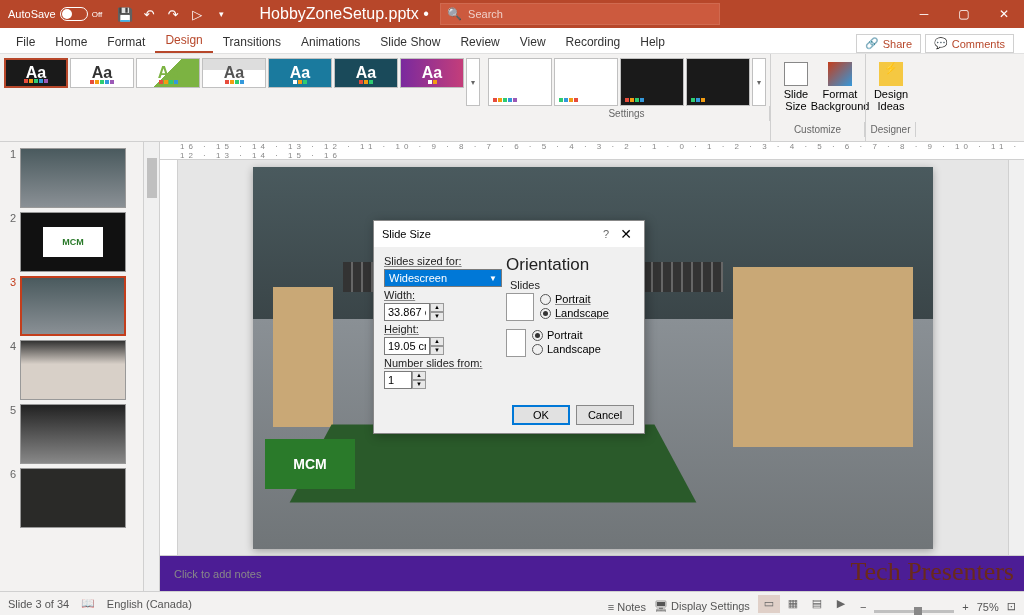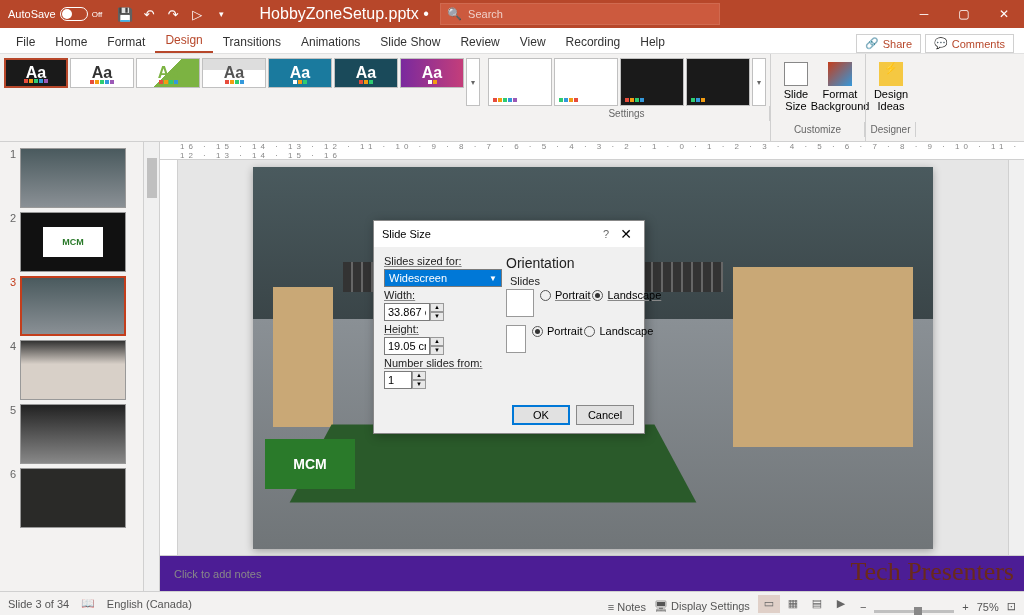--- a/index.html
+++ b/index.html
@@ -72,24 +72,24 @@
 .dlg-close { width:20px; text-align:center; font-size:14px; }
 .dlg-body { padding:8px 10px; display:flex; gap:4px; }
 .dlg-col { display:flex; flex-direction:column; gap:2px; }
 .dlg-label { font-size:11px; color:#222; }
 .dlg-combo { width:118px; height:18px; background:#0078d7; color:#fff; border:1px solid #7a7a7a; padding:0 4px; display:flex; align-items:center; justify-content:space-between; font-size:11px; }
 .dlg-combo .arr { font-size:8px; }
 .dlg-spin { display:flex; }
 .dlg-input { width:46px; height:18px; border:1px solid #7a7a7a; background:#fff; padding:0 3px; font-size:11px; }
 .dlg-spinbtns { width:14px; display:flex; flex-direction:column; }
 .dlg-spinbtns div { height:9px; border:1px solid #999; background:#e8e8e8; font-size:6px; text-align:center; line-height:7px; }
-.dlg-section { font-size:14px; color:#222; margin-bottom:2px; }
+.dlg-section { font-size:17px; color:#222; margin-bottom:2px; }
 .dlg-orient { display:flex; align-items:flex-start; gap:6px; margin-bottom:6px; }
 .orient-icon { width:28px; height:28px; border:1px solid #999; background:#fff; }
-.radio-col { display:flex; gap:2px; }
+.radio-col { display:flex; flex-direction:column; gap:2px; }
 .radio-row { display:flex; align-items:center; gap:4px; font-size:11px; }
 .radio { width:11px; height:11px; border:1px solid #555; border-radius:50%; display:flex; align-items:center; justify-content:center; }
 .radio.on::after { content:""; width:5px; height:5px; background:#333; border-radius:50%; }
 .dlg-buttons { display:flex; justify-content:flex-end; gap:6px; padding:8px 10px; }
 .dlg-btn { width:58px; height:20px; border:1px solid #888; background:#e1e1e1; font-size:11px; }
 .dlg-btn.primary { border:2px solid #0078d7; background:#e1e1e1; }
 .statusbar { height:24px; background:#f3f2f1; border-top:1px solid #d0d0d0; display:flex; align-items:center; padding:0 8px; font-size:11px; color:#555; gap:12px; }
 .status-right { margin-left:auto; display:flex; align-items:flex-end; gap:8px; }
 .view-btns { display:flex; gap:2px; }
 .view-btn { width:22px; height:18px; border:1px solid transparent; display:flex; align-items:center; justify-content:center; font-size:11px; color:#666; }

